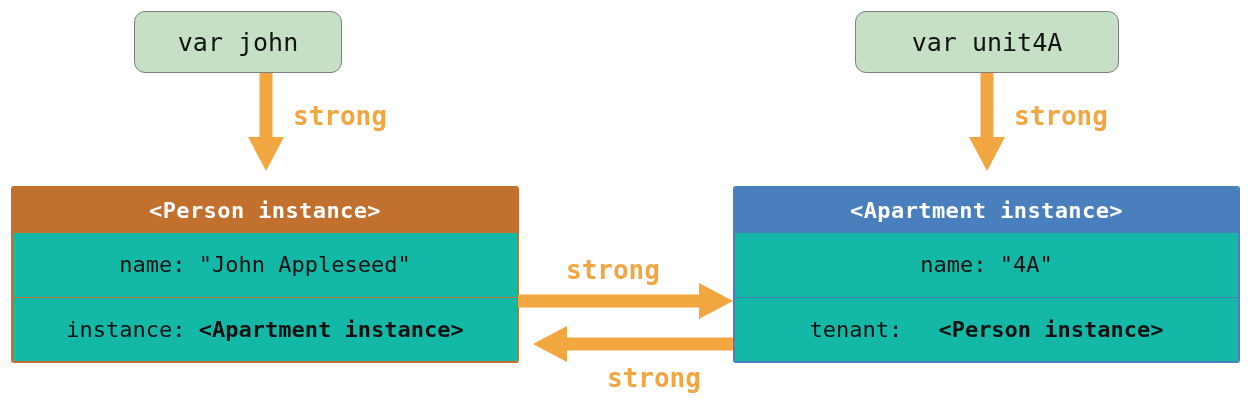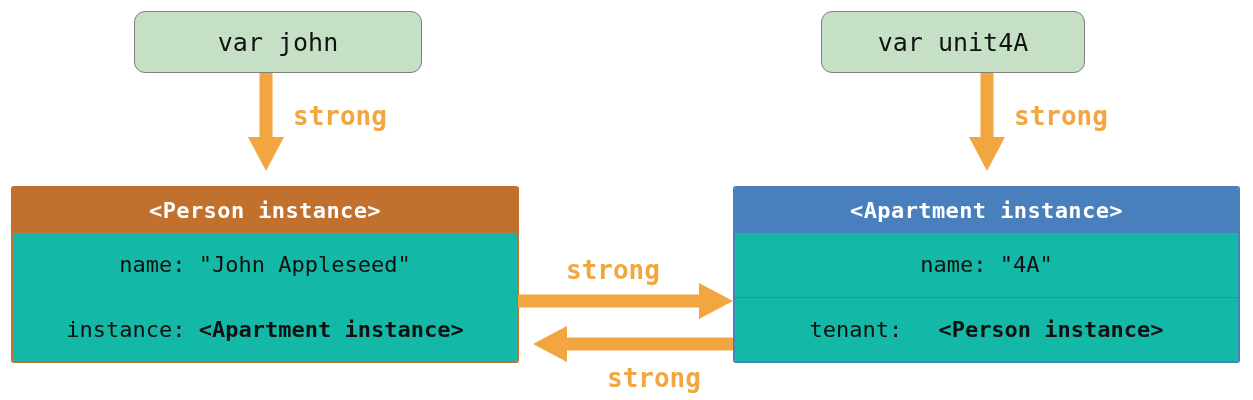--- a/index.html
+++ b/index.html
@@ -93,25 +93,25 @@
     color: #f2a63f;
     white-space: pre;
     letter-spacing: 0px;
   }
 </style>
 </head>
 <body>
 
 <div id="canvas">
 
-  <div class="var-box" style="left:134px; top:11px; width:288px; height:62px;">
+  <div class="var-box" style="left:134px; top:11px; width:208px; height:62px;">
     <span class="var-label">var john</span>
   </div>
 
-  <div class="var-box" style="left:821px; top:11px; width:264px; height:62px;">
+  <div class="var-box" style="left:855px; top:11px; width:264px; height:62px;">
     <span class="var-label">var unit4A</span>
   </div>
 
   <div class="arrow" style="left:248px; top:73px;">
     <svg width="36" height="98" viewBox="0 0 36 98">
       <path d="M11.5 0 H24.5 V64 H36 L18 98 L0 64 H11.5 Z" fill="#f2a63f"></path>
     </svg>
   </div>
   <div class="strong-label" style="left:293px; top:101px;">strong</div>
 

